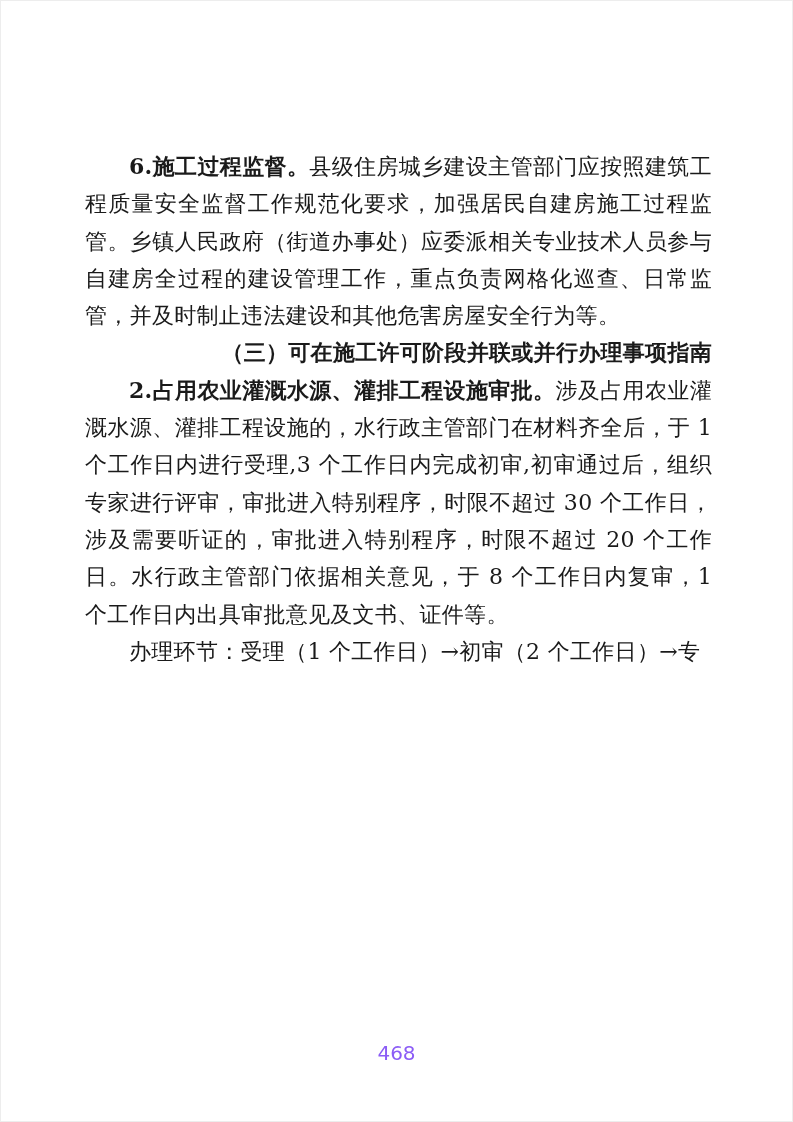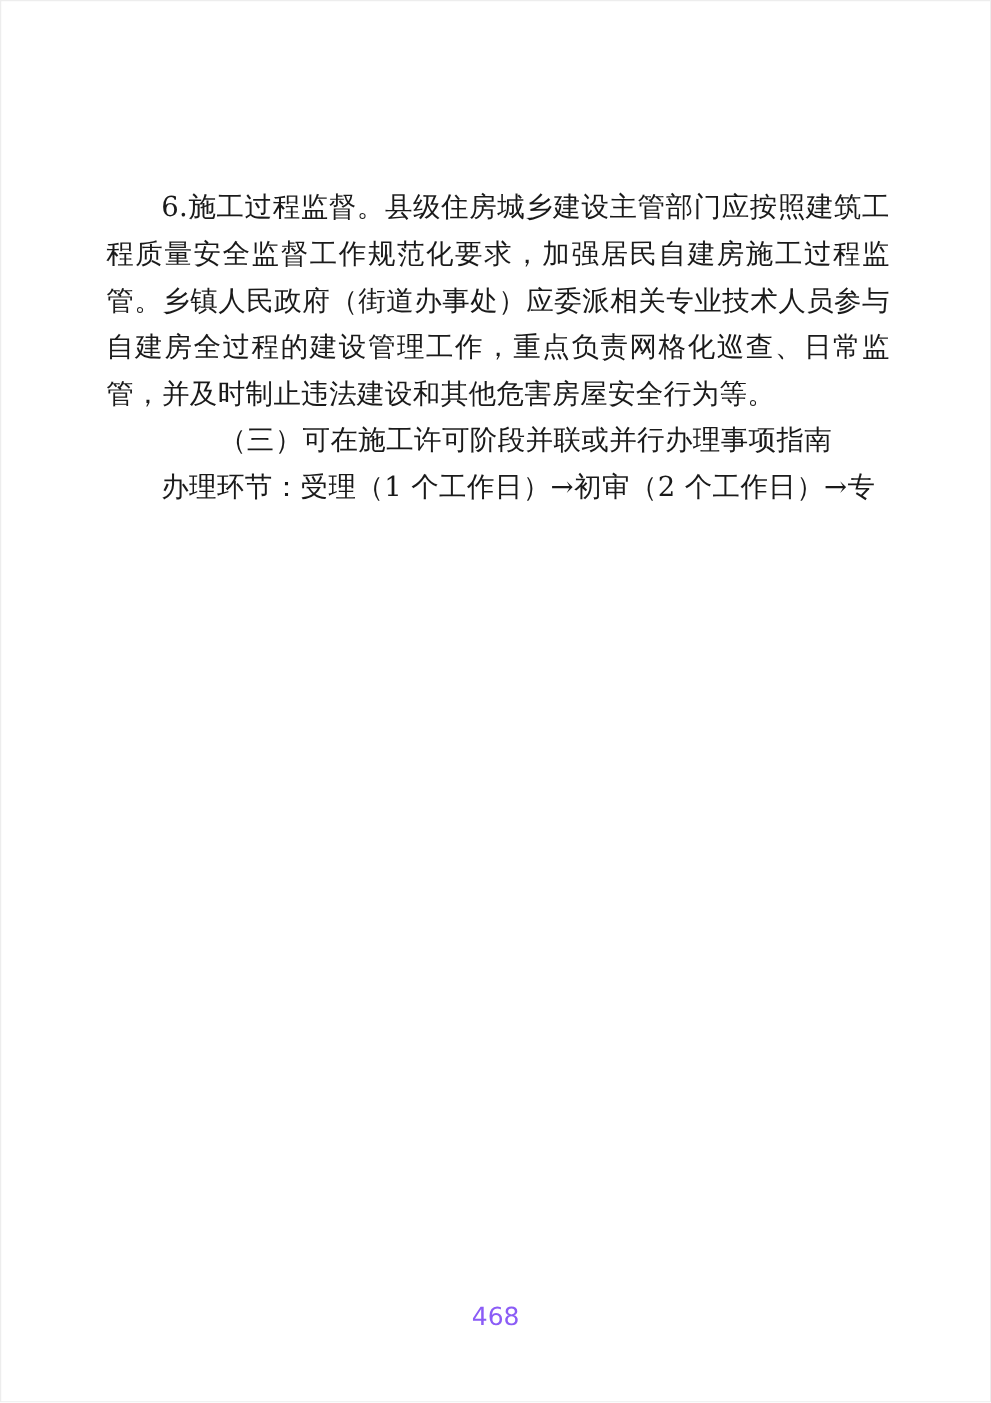--- a/index.html
+++ b/index.html
@@ -27,24 +27,24 @@
     margin: 0;
     font-size: 22px;
     line-height: 37.3px;
     text-align: justify;
     text-justify: inter-ideograph;
     text-indent: 2em;
     letter-spacing: 0.3px;
     word-break: break-all;
   }
   .para .lead {
-    font-weight: normal;
+    font-weight: bold;
   }
   .para.heading {
-    text-align: center;
+    text-align: right;
     font-weight: bold;
   }
   .page-number {
     position: absolute;
     top: 1041px;
     left: 0;
     width: 100%;
     text-align: center;
     font-size: 20px;
     font-family: "DejaVu Sans", "Liberation Sans", sans-serif;
@@ -56,19 +56,20 @@
 
 <div class="page">
   <div class="content">
 
     <p class="para"><span class="lead">6.施工过程监督。</span><span>县级住房城乡建设主管部门应按照建筑工程质量安全监督工作规范化要求，加强居民自建房施工过程监管。乡镇人民政府（街道办事处）应委派相关专业技术人员参与自建房全过程的建设管理工作，重点负责网格化巡查、日常监管，并及时制止违法建设和其他危害房屋安全行为等。</span></p>
 
     <p class="para heading"><span class="lead">（三）可在施工许可阶段并联或并行办理事项指南</span></p>
 
 
 
+    <p class="para"><span class="lead">2.占用农业灌溉水源、灌排工程设施审批。</span><span>涉及占用农业灌溉水源、灌排工程设施的，水行政主管部门在材料齐全后，于 1 个工作日内进行受理,3 个工作日内完成初审,初审通过后，组织专家进行评审，审批进入特别程序，时限不超过 30 个工作日，涉及需要听证的，审批进入特别程序，时限不超过 20 个工作日。水行政主管部门依据相关意见，于 8 个工作日内复审，1 个工作日内出具审批意见及文书、证件等。</span></p>
 
     <p class="para"><span>办理环节：受理（1 个工作日）→初审（2 个工作日）→专</span></p>
 
   </div>
 
   <div class="page-number">468</div>
 </div>
 
 </body></html>

